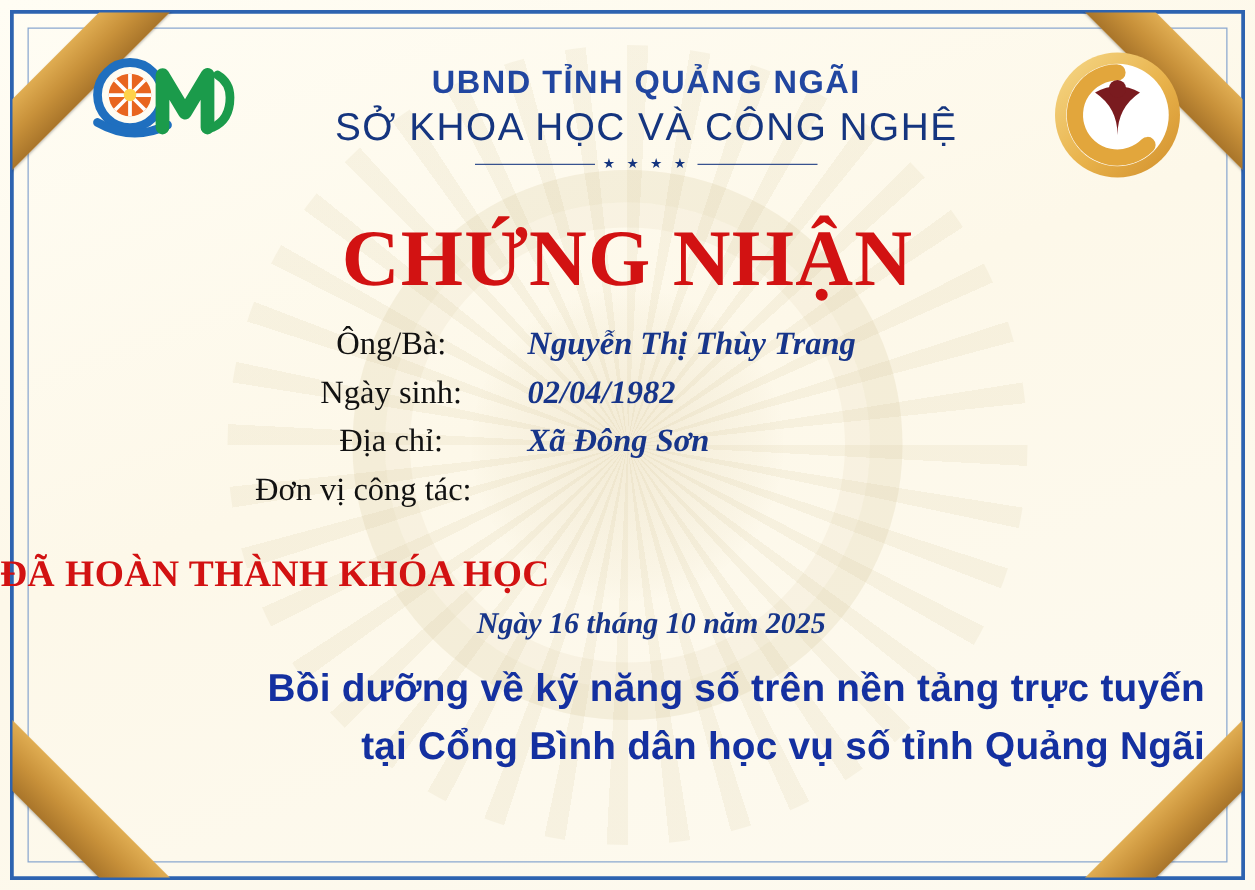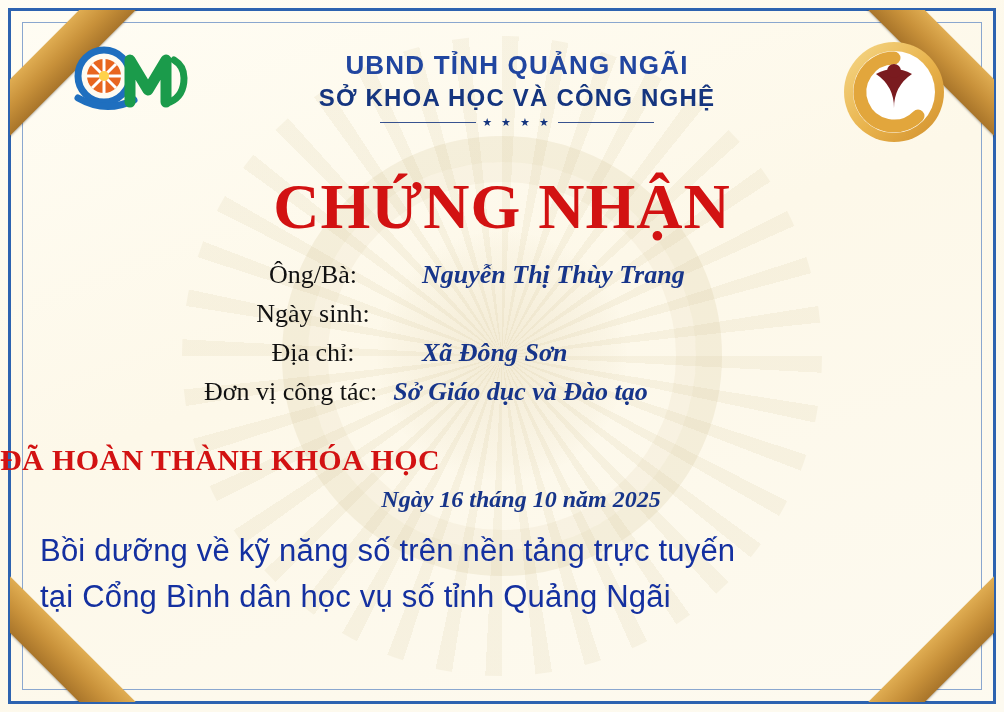--- a/index.html
+++ b/index.html
@@ -113,22 +113,22 @@
     text-align: center;
   }
   .org-line1 {
     font-size: 26px;
     font-weight: bold;
     color: #2146a0;
     letter-spacing: 1.2px;
     line-height: 1.2;
   }
   .org-line2 {
-    font-size: 24px;
-    font-weight: bold;
+    font-size: 31px;
+    font-weight: normal;
     color: #15357f;
     letter-spacing: 1.2px;
     line-height: 1.25;
     margin-top: 2px;
   }
   .stars-row {
     margin-top: 4px;
     display: flex;
     align-items: center;
     justify-content: center;
@@ -209,23 +209,23 @@
     font-family: "Liberation Serif", serif;
     font-size: 24px;
     font-style: italic;
     font-weight: bold;
     color: #17358a;
     padding-left: 38px;
   }
   .course {
     position: absolute;
     left: 40px; right: 40px; top: 528px;
-    text-align: left;
+    text-align: right;
     font-size: 31px;
-    font-weight: normal;
+    font-weight: bold;
     color: #1430a0;
     line-height: 1.48;
     letter-spacing: 0.2px;
   }
 </style>
 </head>
 <body>
 
 <div id="certificate">
 
@@ -301,28 +301,28 @@
 
   <div class="title">CHỨNG NHẬN</div>
 
   <div class="fields">
     <div class="field-row r1">
       <span class="lbl">Ông/Bà:</span>
       <span class="val">Nguyễn Thị Thùy Trang</span>
     </div>
     <div class="field-row r2">
       <span class="lbl">Ngày sinh:</span>
+      <span class="val">02/04/1982</span>
     </div>
     <div class="field-row r3">
       <span class="lbl">Địa chỉ:</span>
       <span class="val">Xã Đông Sơn</span>
     </div>
     <div class="field-row r4">
       <span class="lbl">Đơn vị công tác:</span>
-      <span class="val">Sở Giáo dục và Đào tạo</span>
     </div>
   </div>
 
   <div class="completed">ĐÃ HOÀN THÀNH KHÓA HỌC</div>
   <div class="datetext">Ngày 16 tháng 10 năm 2025</div>
 
   <div class="course">
     <div>Bồi dưỡng về kỹ năng số trên nền tảng trực tuyến</div>
     <div>tại Cổng Bình dân học vụ số tỉnh Quảng Ngãi</div>
   </div>

